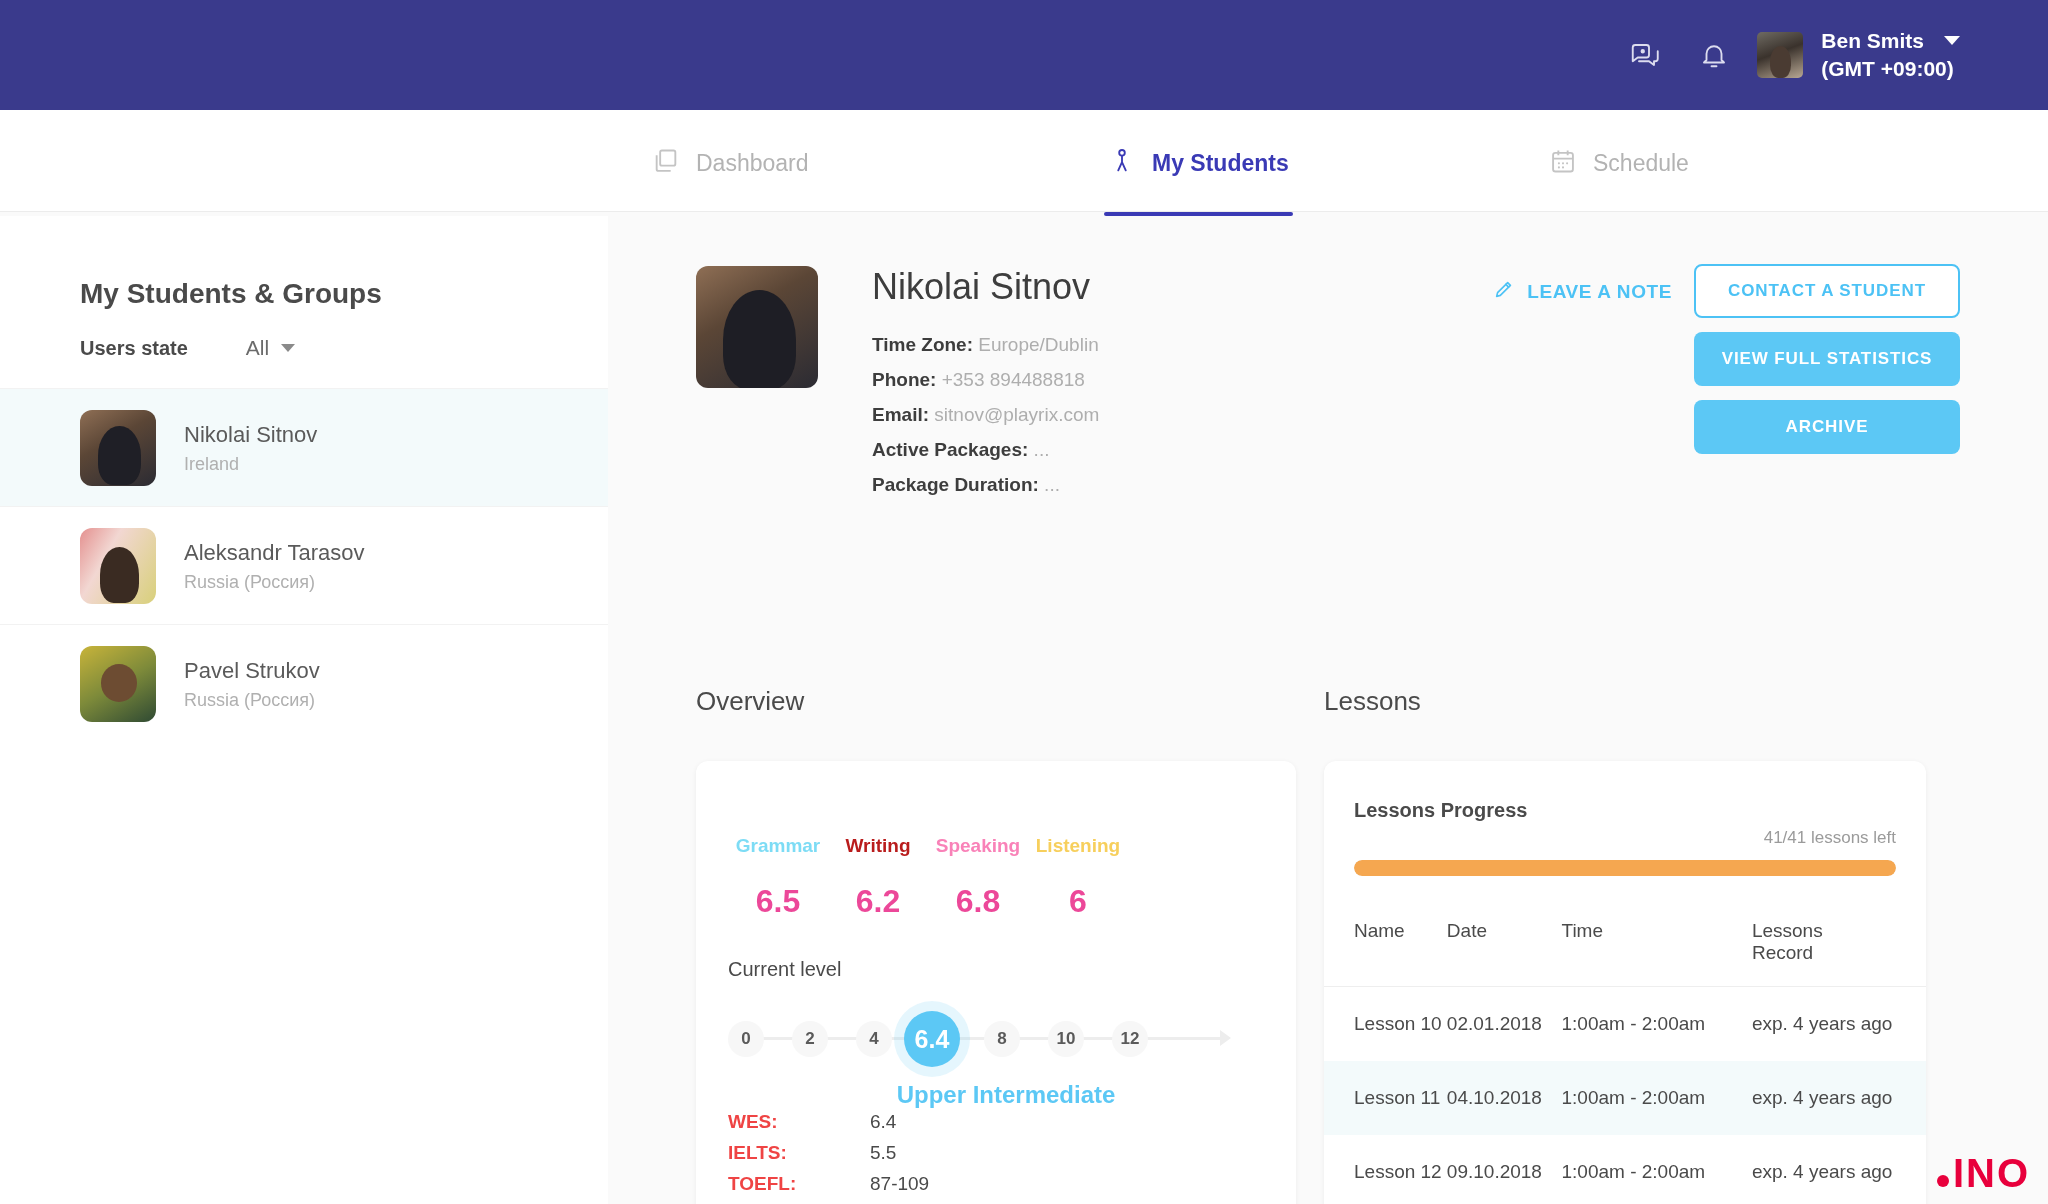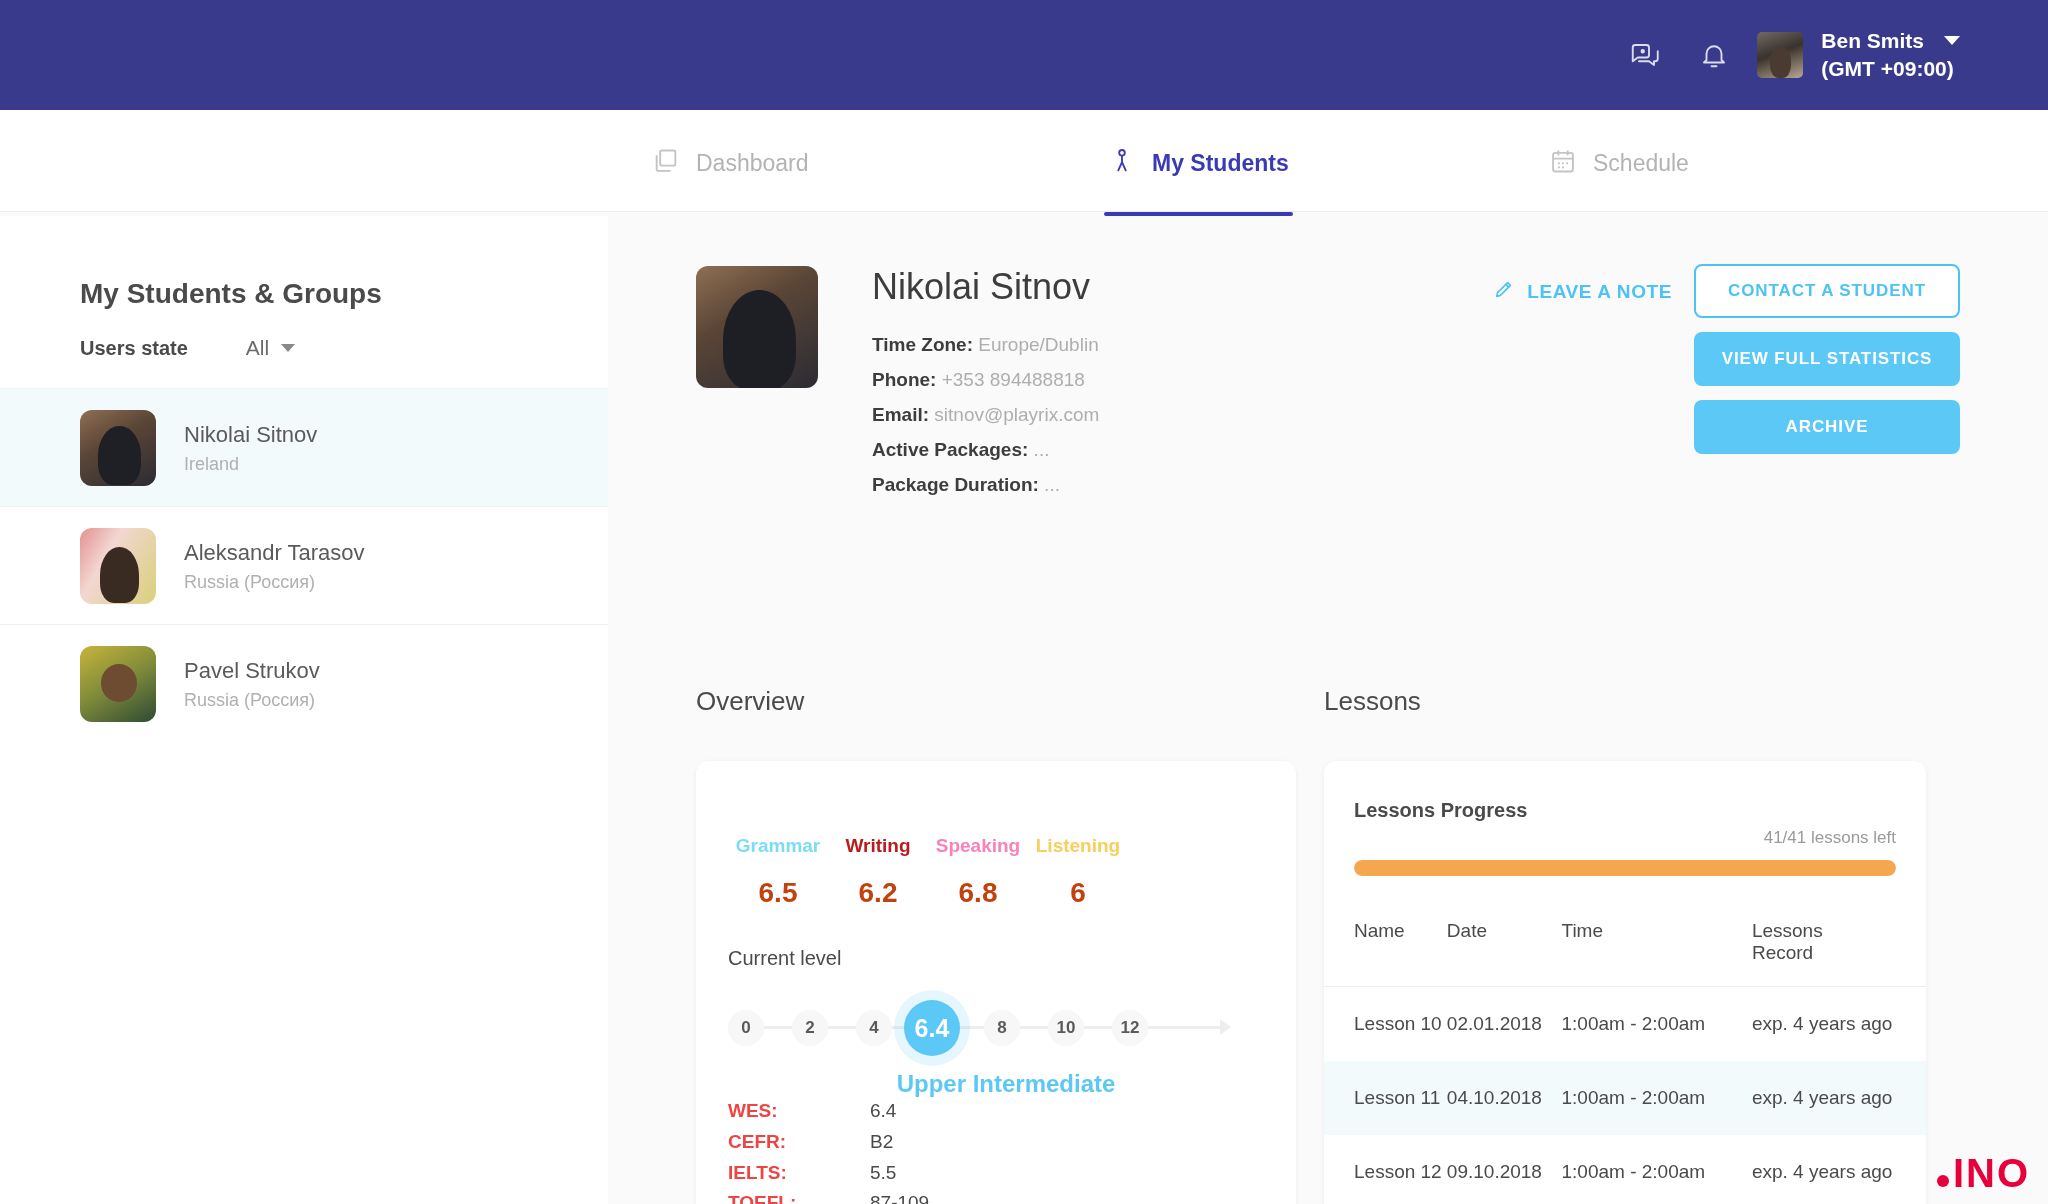--- a/index.html
+++ b/index.html
@@ -111,21 +111,21 @@
   .col-left { width: 600px; }
   .col-right { width: 602px; }
   .card-title { font-size: 26px; color: #4a4a4a; margin-bottom: 44px; }
   .card { background: #fff; border-radius: 12px; box-shadow: 0 1px 5px rgba(0,0,0,.06); }
 
   .card-overview { padding: 40px 0 44px 0; }
   .grades-date { font-size: 20px; font-weight: bold; color: #4a4a4a; padding-left: 32px; }
   .grades-row { display: flex; padding: 34px 0 0 32px; }
   .grade-cell { width: 100px; text-align: center; }
   .grade-label { font-size: 19px; font-weight: bold; }
-  .grade-value { font-size: 28px; font-weight: bold; color: #c2410c; margin-top: 20px; }
+  .grade-value { font-size: 32px; font-weight: bold; color: #ec4899; margin-top: 26px; }
 
   .cl-label { font-size: 20px; color: #4a4a4a; padding-left: 32px; margin-top: 38px; }
   .slider { position: relative; height: 96px; margin: 14px 0 0 32px; width: 526px; }
   .slider-track { position: absolute; top: 42px; left: 18px; width: 478px; height: 3px; background: #ededed; }
   .slider-arrow { position: absolute; top: 35px; left: 492px; width: 0; height: 0;
     border-top: 8px solid transparent; border-bottom: 8px solid transparent; border-left: 11px solid #ededed; }
   .tick {
     position: absolute; top: 26px; width: 36px; height: 36px; border-radius: 50%; background: #f7f7f7;
     display: flex; align-items: center; justify-content: center; font-size: 17px; font-weight: bold; color: #5a5a5a;
   }
@@ -355,24 +355,20 @@
             <div class="tick" style="left:256px">8</div>
             <div class="tick" style="left:320px">10</div>
             <div class="tick" style="left:384px">12</div>
             <div class="level-name">Upper Intermediate</div>
           </div>
 
           <div class="scores">
             <div class="score-row">
               <span class="score-key">WES:</span>
               <span class="score-val">6.4</span>
-            </div>
-            <div class="score-row">
-              <span class="score-key">CEFR:</span>
-              <span class="score-val">B2</span>
             </div>
             <div class="score-row">
               <span class="score-key">IELTS:</span>
               <span class="score-val">5.5</span>
             </div>
             <div class="score-row">
               <span class="score-key">TOEFL:</span>
               <span class="score-val">87-109</span>
             </div>
 

